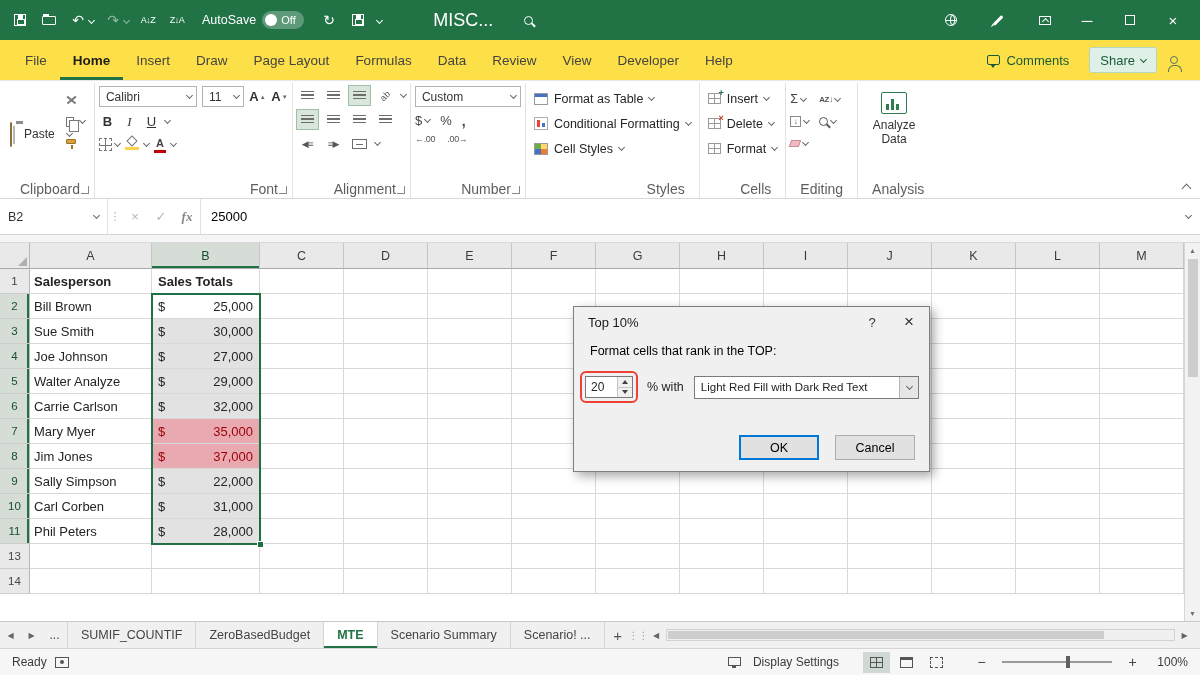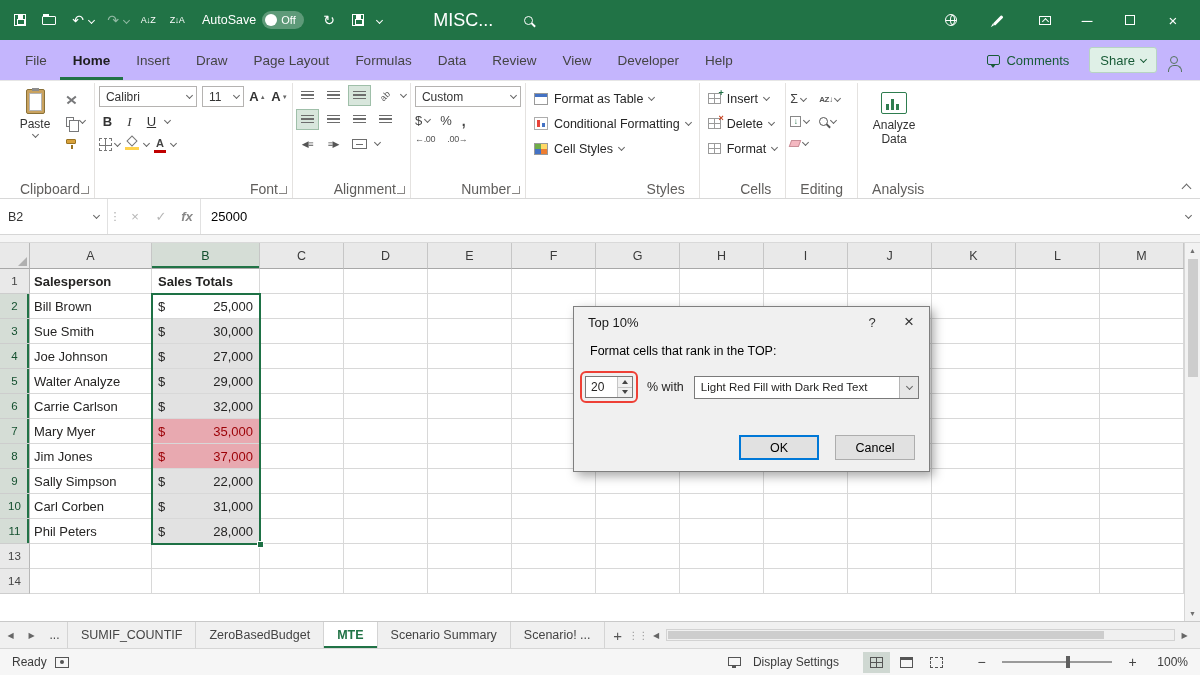--- a/index.html
+++ b/index.html
@@ -29,40 +29,40 @@
 .icon-globe::before{content:"";position:absolute;left:0;right:0;top:4.5px;height:1px;background:#fff}
 .icon-globe::after{content:"";position:absolute;left:3.5px;top:0;bottom:0;width:3px;border:1px solid #fff;border-radius:50%}
 .icon-pen{width:12px;height:2.5px;background:#fff;border-radius:1px;transform:rotate(-45deg);position:relative;display:inline-block}
 .icon-pen::after{content:"";position:absolute;left:-4px;top:0;border-top:1.2px solid transparent;border-bottom:1.2px solid transparent;border-right:4px solid #fff}
 .icon-ribbonopt{width:12px;height:9px;border:1.2px solid #fff;position:relative;display:inline-block}
 .icon-ribbonopt::after{content:"";position:absolute;left:3px;top:2px;width:4px;height:4px;border-left:1.2px solid #fff;border-top:1.2px solid #fff;transform:rotate(45deg)}
 .winbtn{width:42px;height:40px;display:flex;align-items:center;justify-content:center;font-size:15px}
 .icon-maxbox{width:10px;height:10px;border:1.2px solid #fff;display:inline-block}
 
 
-.tabrow{height:41px;display:flex;align-items:stretch;background:#c4b5fd;padding:0 8px 0 12px;border-bottom:1px solid #e6e6e6}
+.tabrow{height:41px;display:flex;align-items:stretch;background:#fde047;padding:0 8px 0 12px;border-bottom:1px solid #e6e6e6}
 .rtab{padding:0 13px;display:flex;align-items:center;font-size:13.5px;color:#444;cursor:default}
 .rtab.active{color:#1e1e1e;font-weight:700;box-shadow:inset 0 -3px 0 #217346}
 .trbtn{display:flex;align-items:center;gap:6px;margin:7px 5px;padding:0 10px;font-size:13px;color:#185b37;border-radius:3px}
 .trbtn.share{background:#dff0e7;border:1px solid #b7d4c3}
 .icon-comment{width:13px;height:10px;border:1.3px solid #185b37;border-radius:2px;position:relative;display:inline-block}
 .icon-comment::after{content:"";position:absolute;left:2px;bottom:-4px;border-left:3px solid transparent;border-right:3px solid transparent;border-top:4px solid #185b37}
 .icon-person{width:8px;height:8px;border-radius:50%;border:1.3px solid #56745f;position:relative;display:inline-block;margin-right:6px}
 .icon-person::after{content:"";position:absolute;left:-3px;top:8px;width:12px;height:6px;border:1.3px solid #56745f;border-bottom:none;border-radius:6px 6px 0 0}
 
 
 .ribbon{height:118px;display:flex;background:#fff;padding:2px 4px 0 6px;position:relative;border-bottom:1px solid #d8d8d8}
 .rgroup{display:flex;flex-direction:column;border-right:1px solid #e4e2e0;padding:0 4px;flex:none}
 .rcontent{flex:1;display:flex;padding-top:3px}
 .glabel{height:19px;display:flex;align-items:center;justify-content:flex-end;font-size:14px;color:#605e5c;position:relative;padding:0 10px}
 .launcher{position:absolute;right:1px;bottom:4px;width:8px;height:8px;border-right:1px solid #8a8886;border-bottom:1px solid #8a8886}
 .chev{width:5px;height:5px;border-right:1.3px solid #666;border-bottom:1.3px solid #666;transform:rotate(45deg);display:inline-block;flex:none;margin-top:-2px}
 .rows3{display:flex;flex-direction:column;gap:5px}
 .rrow{display:flex;align-items:center;gap:5px}
-.bigbtn{width:50px;display:flex;flex-direction:column;align-items:center;gap:3px;font-size:12px;color:#333;padding-top:3px}
+.bigbtn{width:50px;display:flex;flex-direction:row;align-items:center;gap:12px;font-size:12px;color:#333;padding-top:3px}
 .icon-clipboard{width:19px;height:25px;background:#c9a25f;border:1px solid #8a7137;border-radius:2px;position:relative}
 .icon-clipboard::before{content:"";position:absolute;left:5px;top:-2px;width:7px;height:3px;background:#8c8c8c}
 .icon-clipboard::after{content:"";position:absolute;left:2px;top:3px;right:2px;bottom:2px;background:#fff;border:1px solid #b5b5b5}
 .minicol{display:flex;flex-direction:column;gap:5px;padding:5px 0 0 6px}
 .mini{display:flex;align-items:center;gap:3px;height:17px;color:#5a5a5a}
 .icon-cut{position:relative;width:11px;height:10px}
 .icon-cut::before,.icon-cut::after{content:"";position:absolute;left:0;top:4px;width:11px;height:1.5px;background:#77787a}
 .icon-cut::before{transform:rotate(40deg)}.icon-cut::after{transform:rotate(-40deg)}
 .icon-copy{width:8px;height:10px;border:1px solid #77787a;background:#fff;position:relative;margin-right:3px}
 .icon-copy::after{content:"";position:absolute;left:2px;top:2px;width:8px;height:10px;border:1px solid #77787a;background:#fff}
@@ -107,21 +107,21 @@
 .icon-bucket{width:8px;height:8px;border:1.2px solid #777;transform:rotate(45deg);margin:1px 2px}
 .icon-borders{width:13px;height:13px;border:1px dashed #767676;position:relative}
 .icon-borders::before{content:"";position:absolute;left:0;right:0;top:5.5px;height:1px;background:#767676}
 .icon-borders::after{content:"";position:absolute;top:0;bottom:0;left:5.5px;width:1px;background:#767676}
 
 
 .fbar{height:36px;display:flex;align-items:center;background:#fff;border-bottom:1px solid #d6d6d6}
 .namebox{width:108px;height:100%;display:flex;align-items:center;justify-content:space-between;padding:0 8px;font-size:12.5px;color:#333;border-right:1px solid #e1e1e1}
 .fdots{width:14px;color:#aaa;font-size:11px;text-align:center}
 .fbtn{width:26px;height:100%;display:flex;align-items:center;justify-content:center;font-size:13px;color:#b5b5b5}
-.fbtn.fx{font-style:italic;font-family:Liberation Sans, sans-serif;color:#888;font-weight:bold}
+.fbtn.fx{font-style:italic;font-family:Liberation Serif, serif;color:#888;font-weight:bold}
 .finput{flex:1;height:100%;display:flex;align-items:center;padding-left:10px;font-size:13px;color:#000;border-left:1px solid #e1e1e1}
 .fexp{width:24px;display:flex;align-items:center;justify-content:center}
 .fgap{height:8px;background:#f5f5f5;border-bottom:1px solid #d9d9d9}
 
 
 .sheetarea{display:flex;height:378px;background:#fff}
 .grid{position:relative;width:1184px;height:100%;overflow:hidden}
 .chrow{display:flex;height:26px}
 .corner{width:30px;height:100%;background:#e9e9e9;border-right:1px solid #b7b7b7;border-bottom:1px solid #a8a8a8;position:relative;flex:none}
 .corner::after{content:"";position:absolute;right:2px;bottom:2px;border-left:9px solid transparent;border-bottom:9px solid #b0b0b0}

